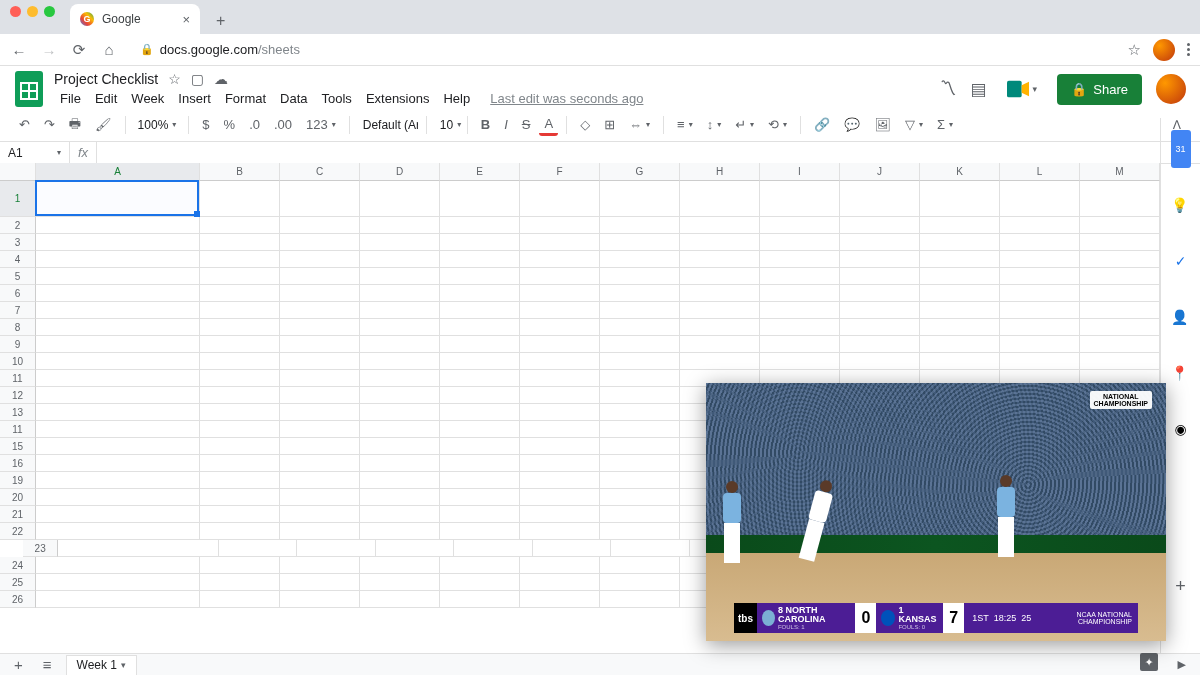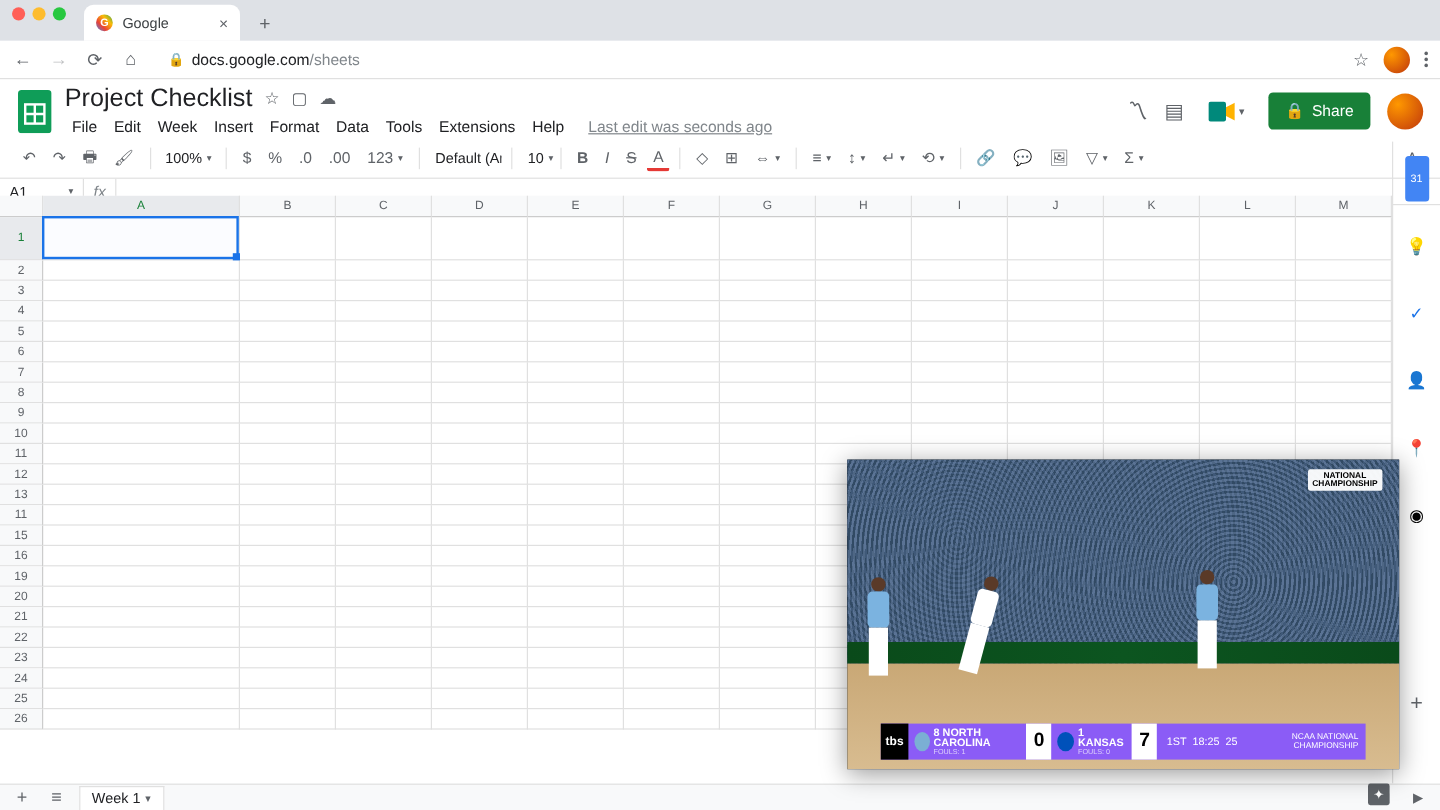--- a/index.html
+++ b/index.html
@@ -23,21 +23,21 @@
 .url-text .path { color: #80868b; }
 .star { color: #5f6368; font-size: 15px; }
 .ext-dots { color: #5f6368; font-size: 16px; display:flex;flex-direction:column;gap:2px;align-items:center; }
 .ext-dots span{width:3px;height:3px;border-radius:50%;background:#5f6368;}
 .avatar-sm { width: 22px; height: 22px; border-radius: 50%; background: radial-gradient(circle at 30% 30%, #ff9800, #bf360c); }
 .doc-header { display: flex; align-items: center; padding: 4px 14px 0; gap: 10px; }
 .sheets-logo { width: 30px; height: 38px; display:flex;align-items:center;justify-content:center; }
 .sheets-logo svg { width: 28px; height: 36px; }
 .title-block { flex: 1; }
 .title-row { display: flex; align-items: center; gap: 10px; }
-.doc-title { font-size: 21px; color: #202124; }
+.doc-title { font-size: 14px; color: #202124; }
 .title-ico { color: #5f6368; font-size: 14px; }
 .menu-row { display: flex; gap: 2px; font-size: 13px; color: #202124; margin-top: 2px; }
 .menu-item { padding: 2px 6px; border-radius: 3px; cursor: pointer; }
 .edit-status { color: #80868b; text-decoration: underline; margin-left: 6px; padding: 2px 6px; }
 .header-right { display: flex; align-items: center; gap: 14px; }
 .hr-ico { color: #5f6368; font-size: 17px; display:flex;align-items:center;}
 .meet-btn { display: flex; align-items: center; gap: 4px; padding: 4px 6px; border-radius: 18px; background:#fff; }
 .meet-btn svg{width:22px;height:18px;}
 .share-btn { background: #188038; color: #fff; padding: 8px 14px; border-radius: 4px; font-size: 13px; font-weight: 500; display: flex; align-items: center; gap: 6px; }
 .avatar-lg { width: 30px; height: 30px; border-radius: 50%; background: radial-gradient(circle at 30% 30%, #ff9800, #bf360c); }
@@ -66,21 +66,21 @@
 .selected-cell::after { content: ""; position: absolute; bottom: -3px; right: -3px; width: 6px; height: 6px; background: #1a73e8; }
 .side-panel { position: absolute; right: 0; top: 118px; width: 40px; bottom: 22px; border-left: 1px solid #e0e0e0; display: flex; flex-direction: column; align-items: center; gap: 18px; padding-top: 12px; }
 .sp-ico { width: 20px; height: 38px; border-radius: 3px; display:flex;align-items:center;justify-content:center;font-size:14px; }
 .sheet-tabs { position: absolute; bottom: 0; left: 0; right: 0; height: 22px; background: #f8f9fa; border-top: 1px solid #e0e0e0; display: flex; align-items: center; padding: 0 8px; gap: 8px; }
 .st-btn { color: #5f6368; font-size: 15px; padding: 0 6px; }
 .sheet-tab { background: #fff; border: 1px solid #e0e0e0; border-bottom: none; padding: 2px 10px; font-size: 12px; color: #202124; display: flex; align-items: center; gap: 4px; border-radius: 0 0 0 0; height:20px;}
 .pip { position: absolute; right: 34px; bottom: 34px; width: 460px; height: 258px; background: #1a2838; box-shadow: 0 4px 20px rgba(0,0,0,0.4); overflow: hidden; }
 .pip-court { position: absolute; bottom: 0; left: 0; right: 0; height: 88px; background: linear-gradient(#c9a876,#d8bc90); }
 .pip-crowd { position: absolute; top: 0; left: 0; right: 0; height: 170px; background: repeating-radial-gradient(circle at 20% 40%, #2a3a52 0 2px, #1a2838 2px 4px), repeating-radial-gradient(circle at 70% 60%, #3a4a62 0 2px, #1a2838 2px 4px); background-blend-mode: screen; }
 .pip-banner { position: absolute; bottom: 88px; left: 0; right: 0; height: 18px; background: linear-gradient(90deg,#0a4a1a,#0c5520,#0a4a1a); }
-.pip-score { position: absolute; bottom: 8px; left: 28px; right: 28px; height: 30px; background: #8b5cf6; display: flex; align-items: center; font-size: 9px; color: #fff; }
+.pip-score { position: absolute; bottom: 8px; left: 28px; right: 28px; height: 30px; background: #4c1d95; display: flex; align-items: center; font-size: 9px; color: #fff; }
 .pip-score .team { display: flex; align-items: center; gap: 3px; padding: 0 5px; }
 .pip-score .logo { width: 16px; height: 16px; border-radius: 50%; }
 .pip-score .score { font-size: 16px; font-weight: bold; padding: 0 6px; background:#fff;color:#000;height:100%;display:flex;align-items:center;}
 .pip-score .tbs { background:#000;padding:0 4px;height:100%;display:flex;align-items:center;font-weight:bold;font-size:10px;}
 .pip-score .time { margin-left: 4px; font-size:9px; padding:0 4px;}
 .pip-score .champ { margin-left: auto; font-size: 7px; text-align: right; line-height:1;padding:0 6px;}
 .pip-logo-tr { position: absolute; top: 8px; right: 14px; background: rgba(255,255,255,0.95); padding: 2px 4px; font-size: 7px; color: #000; font-weight: bold; line-height:1; text-align:center;border-radius:2px;}
 .player { position: absolute; width: 40px; height: 90px; }
 .player .head { width: 12px; height: 12px; background: #5a3a28; border-radius: 50%; margin: 0 auto; }
 .player .body { width: 18px; height: 30px; margin: 0 auto; border-radius: 4px; }
@@ -551,21 +551,21 @@
       <div class="cell" style="width: 80px; height: 17px;"></div>
       <div class="cell" style="width: 80px; height: 17px;"></div>
       <div class="cell" style="width: 80px; height: 17px;"></div>
       <div class="cell" style="width: 80px; height: 17px;"></div>
       <div class="cell" style="width: 80px; height: 17px;"></div>
       <div class="cell" style="width: 80px; height: 17px;"></div>
       <div class="cell" style="width: 80px; height: 17px;"></div>
       <div class="cell" style="width: 80px; height: 17px;"></div>
       <div class="cell" style="width: 80px; height: 17px;"></div>
     </div>
-    <div class="row-container" style="height: 17px;">
+    <div class="row-container" style="height: 17px; margin-left: 23px;">
       <div class="row-h" style="height: 17px;">23</div>
       <div class="cell" style="width: 164px; height: 17px;"></div>
       <div class="cell" style="width: 80px; height: 17px;"></div>
       <div class="cell" style="width: 80px; height: 17px;"></div>
       <div class="cell" style="width: 80px; height: 17px;"></div>
       <div class="cell" style="width: 80px; height: 17px;"></div>
       <div class="cell" style="width: 80px; height: 17px;"></div>
       <div class="cell" style="width: 80px; height: 17px;"></div>
       <div class="cell" style="width: 80px; height: 17px;"></div>
       <div class="cell" style="width: 80px; height: 17px;"></div>

